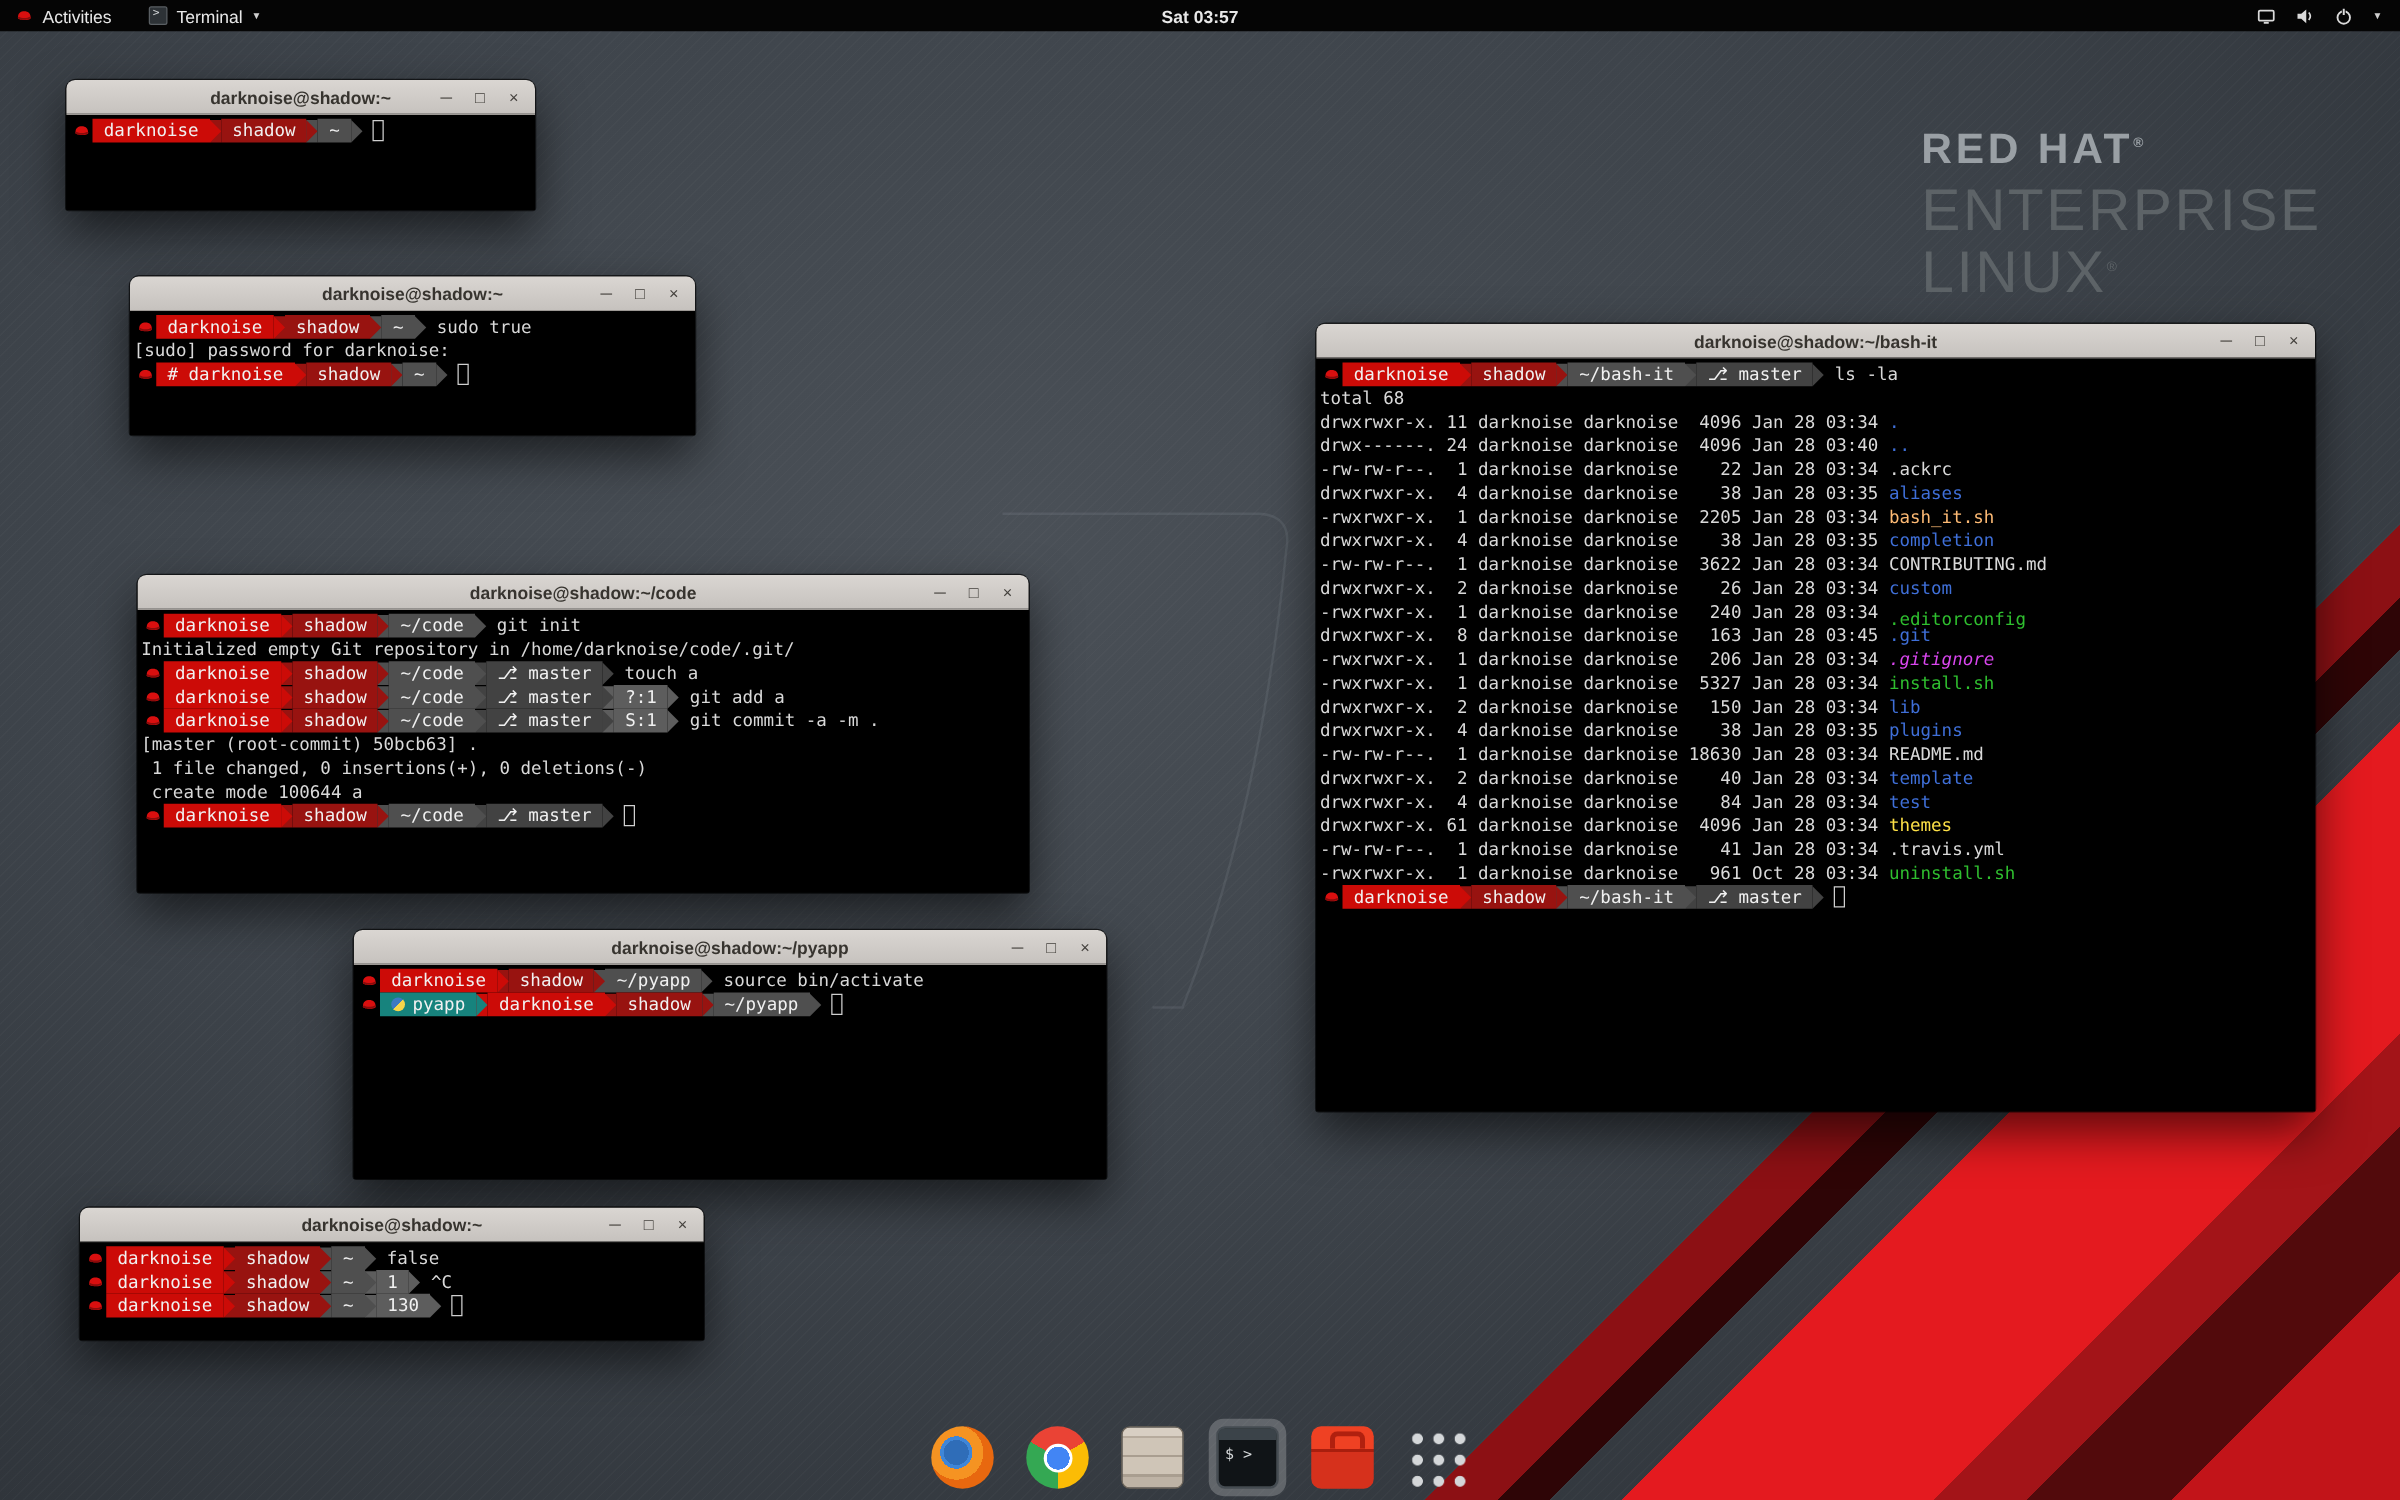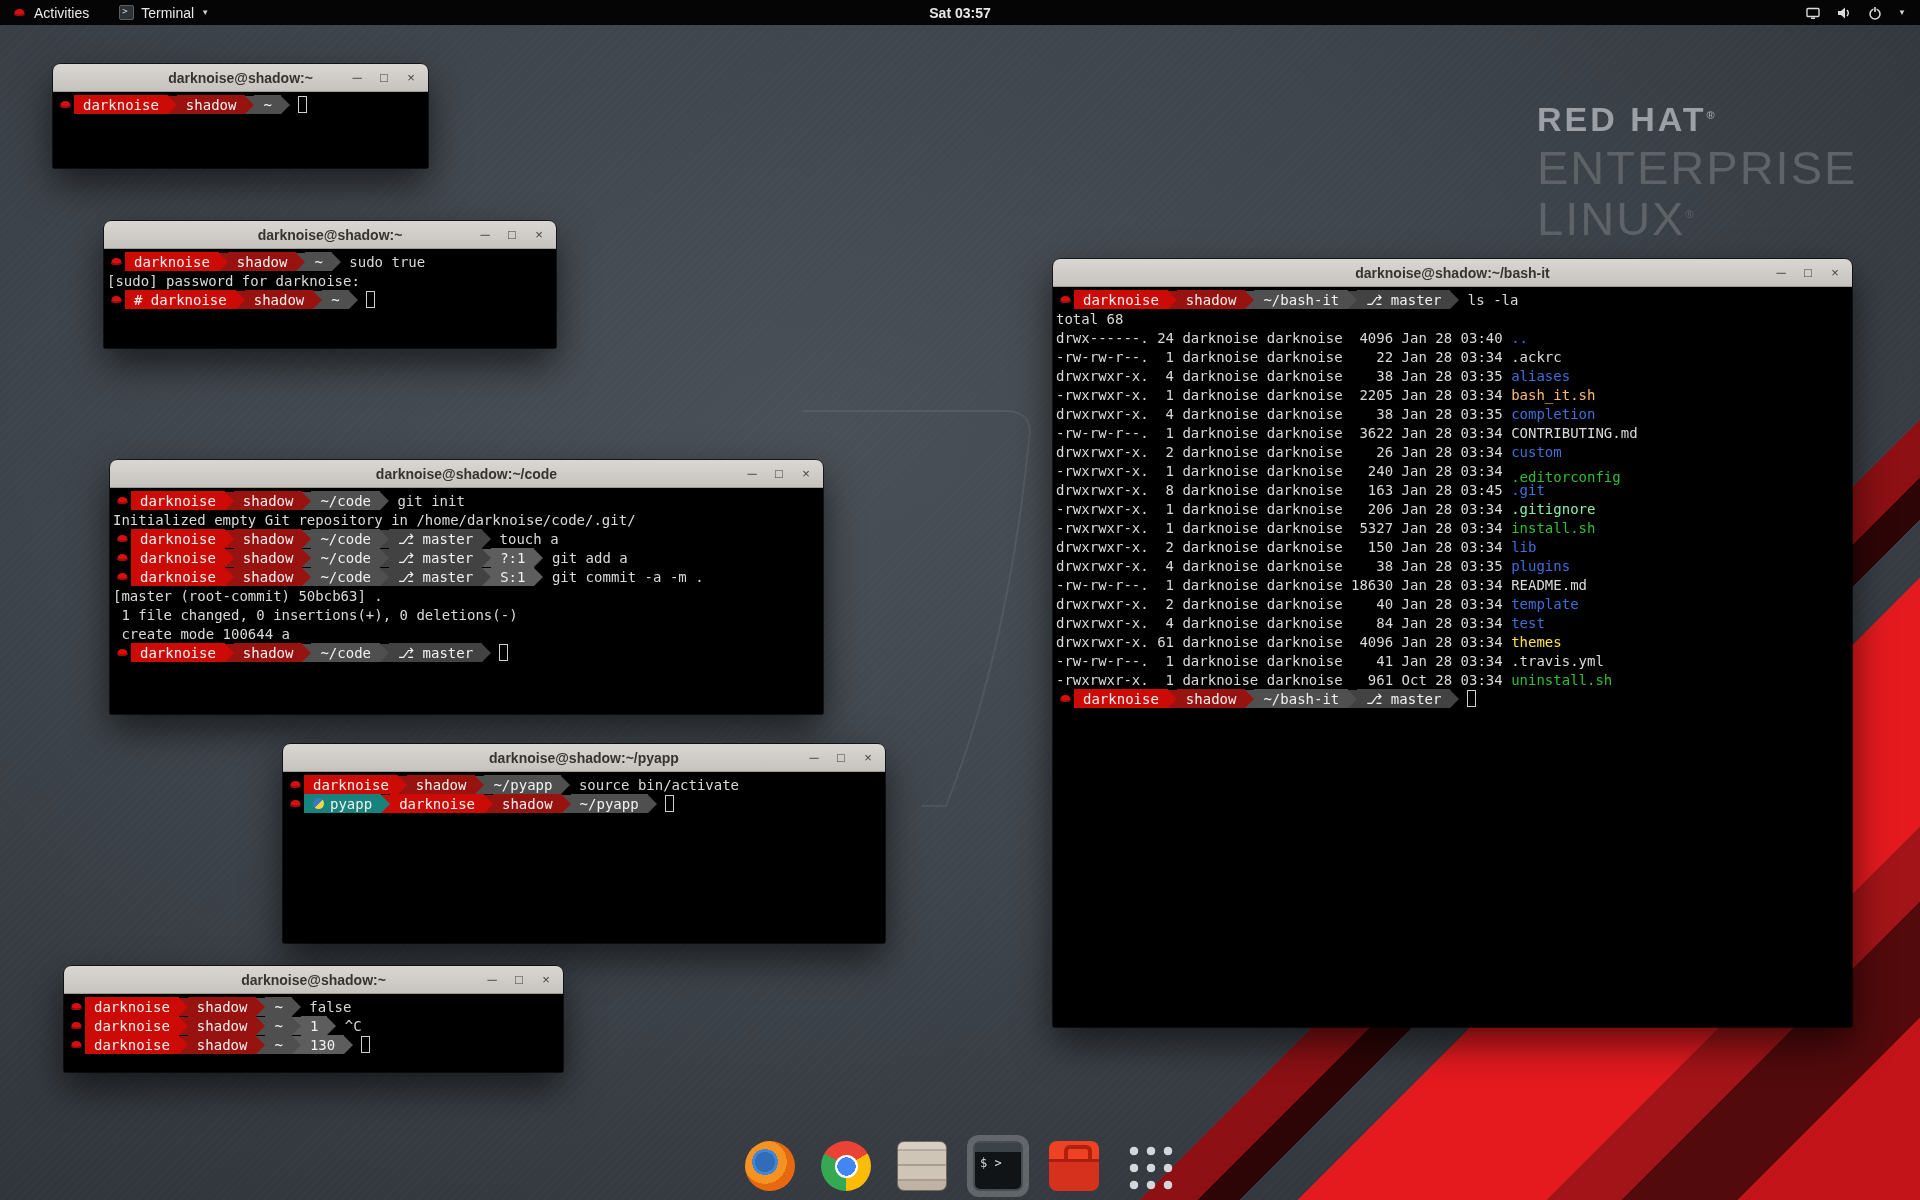--- a/index.html
+++ b/index.html
@@ -249,45 +249,46 @@
         <div class="tline"><span class="hat"><svg width="15" height="11" viewBox="0 0 20 14">
               <path d="M3.2 8.6 C3.2 4.4 6 2.4 10 2.4 C14 2.4 16.4 4.6 16.6 8.2 L16.8 9.4 C16.8 10.6 13.8 11.6 10 11.6 C6.2 11.6 3 10.6 3 9.2 Z" fill="#d90f0f"></path>
               <path d="M3 9.2 C3 10.4 6.2 11.4 10 11.4 C13.8 11.4 16.8 10.4 16.8 9.3 C16.8 8.9 16.2 8.5 15.6 8.3 C14.4 9.1 12.4 9.6 10 9.6 C7.6 9.6 5.4 9 4.2 8.2 C3.4 8.5 3 8.8 3 9.2 Z" fill="#8a0b0b"></path>
             </svg></span><span class="seg" style="background-color: rgb(204, 11, 7);"><span>darknoise</span></span><span class="arr" style="border-left-color: rgb(204, 11, 7); background-color: rgb(152, 19, 16);"></span><span class="seg" style="background-color: rgb(152, 19, 16);"><span>shadow</span></span><span class="arr" style="border-left-color: rgb(152, 19, 16); background-color: rgb(79, 79, 79);"></span><span class="seg" style="background-color: rgb(79, 79, 79);"><span>~</span></span><span class="arr" style="border-left-color: rgb(79, 79, 79); background-color: rgb(93, 93, 93);"></span><span class="seg" style="background-color: rgb(93, 93, 93);"><span>1</span></span><span class="arr" style="border-left-color: rgb(93, 93, 93);"></span><span class="ttext"> ^C</span></div>
         <div class="tline"><span class="hat"><svg width="15" height="11" viewBox="0 0 20 14">
               <path d="M3.2 8.6 C3.2 4.4 6 2.4 10 2.4 C14 2.4 16.4 4.6 16.6 8.2 L16.8 9.4 C16.8 10.6 13.8 11.6 10 11.6 C6.2 11.6 3 10.6 3 9.2 Z" fill="#d90f0f"></path>
               <path d="M3 9.2 C3 10.4 6.2 11.4 10 11.4 C13.8 11.4 16.8 10.4 16.8 9.3 C16.8 8.9 16.2 8.5 15.6 8.3 C14.4 9.1 12.4 9.6 10 9.6 C7.6 9.6 5.4 9 4.2 8.2 C3.4 8.5 3 8.8 3 9.2 Z" fill="#8a0b0b"></path>
             </svg></span><span class="seg" style="background-color: rgb(204, 11, 7);"><span>darknoise</span></span><span class="arr" style="border-left-color: rgb(204, 11, 7); background-color: rgb(152, 19, 16);"></span><span class="seg" style="background-color: rgb(152, 19, 16);"><span>shadow</span></span><span class="arr" style="border-left-color: rgb(152, 19, 16); background-color: rgb(79, 79, 79);"></span><span class="seg" style="background-color: rgb(79, 79, 79);"><span>~</span></span><span class="arr" style="border-left-color: rgb(79, 79, 79); background-color: rgb(93, 93, 93);"></span><span class="seg" style="background-color: rgb(93, 93, 93);"><span>130</span></span><span class="arr" style="border-left-color: rgb(93, 93, 93);"></span><span class="cursor"></span></div>
       </div>
     </div>
-    <div class="term-window" style="left: 1053px; top: 259px; width: 799px; height: 768px;">
+    <div class="term-window" style="left: 1053px; top: 259px; width: 799px; height: 630px;">
       <div class="titlebar">
         <div class="win-title">darknoise@shadow:~/bash-it</div>
         <div class="win-buttons">
           <span class="win-btn">─</span>
           <span class="win-btn">□</span>
           <span class="win-btn">×</span>
         </div>
       </div>
       <div class="term-body">
         <div class="tline"><span class="hat"><svg width="15" height="11" viewBox="0 0 20 14">
               <path d="M3.2 8.6 C3.2 4.4 6 2.4 10 2.4 C14 2.4 16.4 4.6 16.6 8.2 L16.8 9.4 C16.8 10.6 13.8 11.6 10 11.6 C6.2 11.6 3 10.6 3 9.2 Z" fill="#d90f0f"></path>
               <path d="M3 9.2 C3 10.4 6.2 11.4 10 11.4 C13.8 11.4 16.8 10.4 16.8 9.3 C16.8 8.9 16.2 8.5 15.6 8.3 C14.4 9.1 12.4 9.6 10 9.6 C7.6 9.6 5.4 9 4.2 8.2 C3.4 8.5 3 8.8 3 9.2 Z" fill="#8a0b0b"></path>
             </svg></span><span class="seg" style="background-color: rgb(204, 11, 7);"><span>darknoise</span></span><span class="arr" style="border-left-color: rgb(204, 11, 7); background-color: rgb(152, 19, 16);"></span><span class="seg" style="background-color: rgb(152, 19, 16);"><span>shadow</span></span><span class="arr" style="border-left-color: rgb(152, 19, 16); background-color: rgb(79, 79, 79);"></span><span class="seg" style="background-color: rgb(79, 79, 79);"><span>~/bash-it</span></span><span class="arr" style="border-left-color: rgb(79, 79, 79); background-color: rgb(66, 66, 66);"></span><span class="seg" style="background-color: rgb(66, 66, 66);"><span>⎇ master</span></span><span class="arr" style="border-left-color: rgb(66, 66, 66);"></span><span class="ttext"> ls -la</span></div>
         <div class="tline"><span class="ttext">total 68</span></div>
+        <div class="tline"><span class="ttext">drwxrwxr-x. 11 darknoise darknoise  4096 Jan 28 03:34 </span><span class="ttext" style="color: rgb(63, 111, 216);">.</span></div>
         <div class="tline"><span class="ttext">drwx------. 24 darknoise darknoise  4096 Jan 28 03:40 </span><span class="ttext" style="color: rgb(63, 111, 216);">..</span></div>
         <div class="tline"><span class="ttext">-rw-rw-r--.  1 darknoise darknoise    22 Jan 28 03:34 </span><span class="ttext">.ackrc</span></div>
         <div class="tline"><span class="ttext">drwxrwxr-x.  4 darknoise darknoise    38 Jan 28 03:35 </span><span class="ttext" style="color: rgb(63, 111, 216);">aliases</span></div>
         <div class="tline"><span class="ttext">-rwxrwxr-x.  1 darknoise darknoise  2205 Jan 28 03:34 </span><span class="ttext" style="color: #fdba74;">bash_it.sh</span></div>
         <div class="tline"><span class="ttext">drwxrwxr-x.  4 darknoise darknoise    38 Jan 28 03:35 </span><span class="ttext" style="color: rgb(63, 111, 216);">completion</span></div>
         <div class="tline"><span class="ttext">-rw-rw-r--.  1 darknoise darknoise  3622 Jan 28 03:34 </span><span class="ttext">CONTRIBUTING.md</span></div>
         <div class="tline"><span class="ttext">drwxrwxr-x.  2 darknoise darknoise    26 Jan 28 03:34 </span><span class="ttext" style="color: rgb(63, 111, 216);">custom</span></div>
         <div class="tline"><span class="ttext">-rwxrwxr-x.  1 darknoise darknoise   240 Jan 28 03:34 </span><span class="ttext" style="color: rgb(47, 191, 47); margin-top: 12px;">.editorconfig</span></div>
         <div class="tline"><span class="ttext">drwxrwxr-x.  8 darknoise darknoise   163 Jan 28 03:45 </span><span class="ttext" style="color: rgb(63, 111, 216);">.git</span></div>
-        <div class="tline"><span class="ttext">-rwxrwxr-x.  1 darknoise darknoise   206 Jan 28 03:34 </span><span class="ttext" style="color: #86efac;">.gitignore</span></div>
+        <div class="tline"><span class="ttext">-rwxrwxr-x.  1 darknoise darknoise   206 Jan 28 03:34 </span><span class="ttext" style="color: #d946ef; font-style: italic;">.gitignore</span></div>
         <div class="tline"><span class="ttext">-rwxrwxr-x.  1 darknoise darknoise  5327 Jan 28 03:34 </span><span class="ttext" style="color: rgb(47, 191, 47);">install.sh</span></div>
         <div class="tline"><span class="ttext">drwxrwxr-x.  2 darknoise darknoise   150 Jan 28 03:34 </span><span class="ttext" style="color: rgb(63, 111, 216);">lib</span></div>
         <div class="tline"><span class="ttext">drwxrwxr-x.  4 darknoise darknoise    38 Jan 28 03:35 </span><span class="ttext" style="color: rgb(63, 111, 216);">plugins</span></div>
         <div class="tline"><span class="ttext">-rw-rw-r--.  1 darknoise darknoise 18630 Jan 28 03:34 </span><span class="ttext">README.md</span></div>
         <div class="tline"><span class="ttext">drwxrwxr-x.  2 darknoise darknoise    40 Jan 28 03:34 </span><span class="ttext" style="color: rgb(63, 111, 216);">template</span></div>
         <div class="tline"><span class="ttext">drwxrwxr-x.  4 darknoise darknoise    84 Jan 28 03:34 </span><span class="ttext" style="color: rgb(63, 111, 216);">test</span></div>
         <div class="tline"><span class="ttext">drwxrwxr-x. 61 darknoise darknoise  4096 Jan 28 03:34 </span><span class="ttext" style="color: #fde047;">themes</span></div>
         <div class="tline"><span class="ttext">-rw-rw-r--.  1 darknoise darknoise    41 Jan 28 03:34 </span><span class="ttext">.travis.yml</span></div>
         <div class="tline"><span class="ttext">-rwxrwxr-x.  1 darknoise darknoise   961 Oct 28 03:34 </span><span class="ttext" style="color: rgb(47, 191, 47);">uninstall.sh</span></div>
         <div class="tline"><span class="hat"><svg width="15" height="11" viewBox="0 0 20 14">

